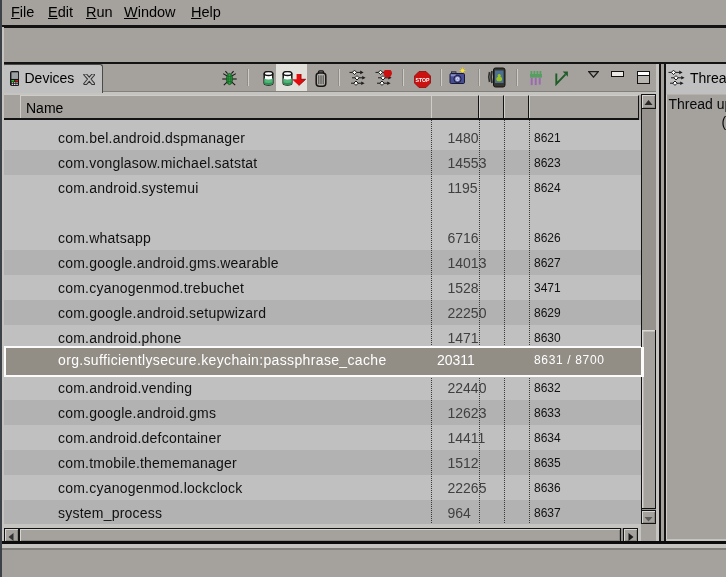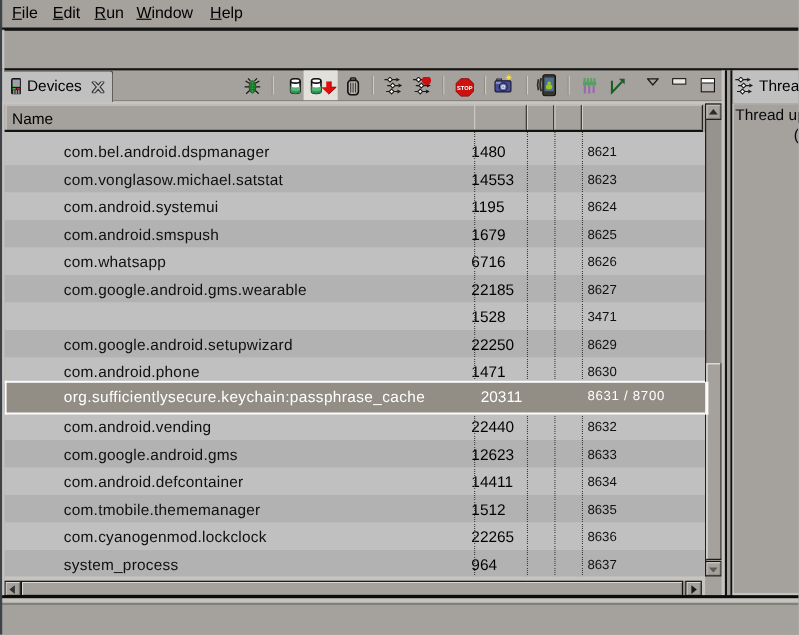--- a/index.html
+++ b/index.html
@@ -26,21 +26,21 @@
          border-top:1px solid #cfcdc8;border-left:1px solid #cfcdc8;
          border-right:1px solid #131313;box-sizing:border-box;}
   #headline{left:3.5px;top:118px;width:635px;height:2px;background:#131313;}
   .hname{position:absolute;left:5px;top:4px;font-size:14px;color:#000;}
   
   #tbody{left:3.5px;top:120px;width:637px;height:404px;background:#c0c0c0;overflow:hidden;}
   .row{position:absolute;left:0;width:637px;height:25px;}
   .rl{background:#c0c0c0;}
   .rd{background:#b2b2b2;}
   .nm{position:absolute;left:54.5px;top:4.5px;font-size:14px;line-height:16px;letter-spacing:0.22px;color:#101010;white-space:nowrap;}
-  .pid{position:absolute;left:425px;top:4.5px;font-size:14px;line-height:16px;color:#000000;}
+  .pid{position:absolute;left:444px;top:4.5px;font-size:14px;line-height:16px;color:#404040;}
   .port{position:absolute;left:530.5px;top:4.5px;font-size:12px;line-height:16px;color:#101010;}
   .vdot{position:absolute;top:0;width:1px;height:404px;
         background-image:repeating-linear-gradient(to bottom,#3c3a36 0 1px,transparent 1px 2px);}
   #selrow{position:absolute;left:0;top:226px;width:637px;height:31px;background:#928e86;
           border-top:2.5px solid #fcfcfc;border-bottom:2.5px solid #fcfcfc;border-left:2px solid #fcfcfc;box-sizing:border-box;}
   #selrow .nm{color:#fff;top:3.5px;letter-spacing:0.35px;left:52.5px;}
   #selrow .pid{color:#fff;top:4px;left:431.5px;}
   #selrow .port{color:#fff;top:4px;letter-spacing:0.65px;left:528.5px;}
   
   .sbtn{position:absolute;background:#a5a29d;border:1.2px solid #131313;box-sizing:border-box;}
@@ -275,21 +275,21 @@
         <polygon points="12.2,11.4 15.6,13.2 12.2,15"></polygon>
       </g>
       <g fill="#fff" stroke="#1a1a1a" stroke-width="1">
         <path d="M5.5 0.2 L7.7 2.4 L5.5 4.6 L3.3 2.4 Z"></path>
         <path d="M8 5.6 L10.2 7.8 L8 10 L5.8 7.8 Z"></path>
         <path d="M7 11 L9.2 13.2 L7 15.4 L4.8 13.2 Z"></path>
       </g>
     </svg>
   </div>
 
-  <div class="hcell" style="left:5px;width:427px;">
+  <div class="hcell" style="left:20px;width:427px;">
     <div class="hname">Name</div>
   </div>
   <div class="hcell" style="left:430.5px;width:48.5px;"></div>
   <div class="hcell" style="left:479px;width:25px;"></div>
   <div class="hcell" style="left:504px;width:24.5px;"></div>
   <div class="hcell" style="left:528.5px;width:110px;"></div>
   <div class="abs" id="headline"></div>
 
   <div class="abs" id="tbody">
     <div class="row rl" style="top:5px">
@@ -300,36 +300,32 @@
     <div class="row rd" style="top:30px">
       <div class="nm">com.vonglasow.michael.satstat</div>
       <div class="pid">14553</div>
       <div class="port">8623</div>
     </div>
     <div class="row rl" style="top:55px">
       <div class="nm">com.android.systemui</div>
       <div class="pid">1195</div>
       <div class="port">8624</div>
     </div>
-    <div class="row rd" style="top:80px">
-      <div class="nm">com.android.smspush</div>
-      <div class="pid">1679</div>
-      <div class="port">8625</div>
-    </div>
     <div class="row rl" style="top:105px">
       <div class="nm">com.whatsapp</div>
       <div class="pid">6716</div>
       <div class="port">8626</div>
     </div>
     <div class="row rd" style="top:130px">
       <div class="nm">com.google.android.gms.wearable</div>
-      <div class="pid">22185</div>
+      <div class="pid">14013</div>
       <div class="port">8627</div>
     </div>
     <div class="row rl" style="top:155px">
+      <div class="nm">com.cyanogenmod.trebuchet</div>
       <div class="pid">1528</div>
       <div class="port">3471</div>
     </div>
     <div class="row rd" style="top:180px">
       <div class="nm">com.google.android.setupwizard</div>
       <div class="pid">22250</div>
       <div class="port">8629</div>
     </div>
     <div class="row rl" style="top:205px">
       <div class="nm">com.android.phone</div>

